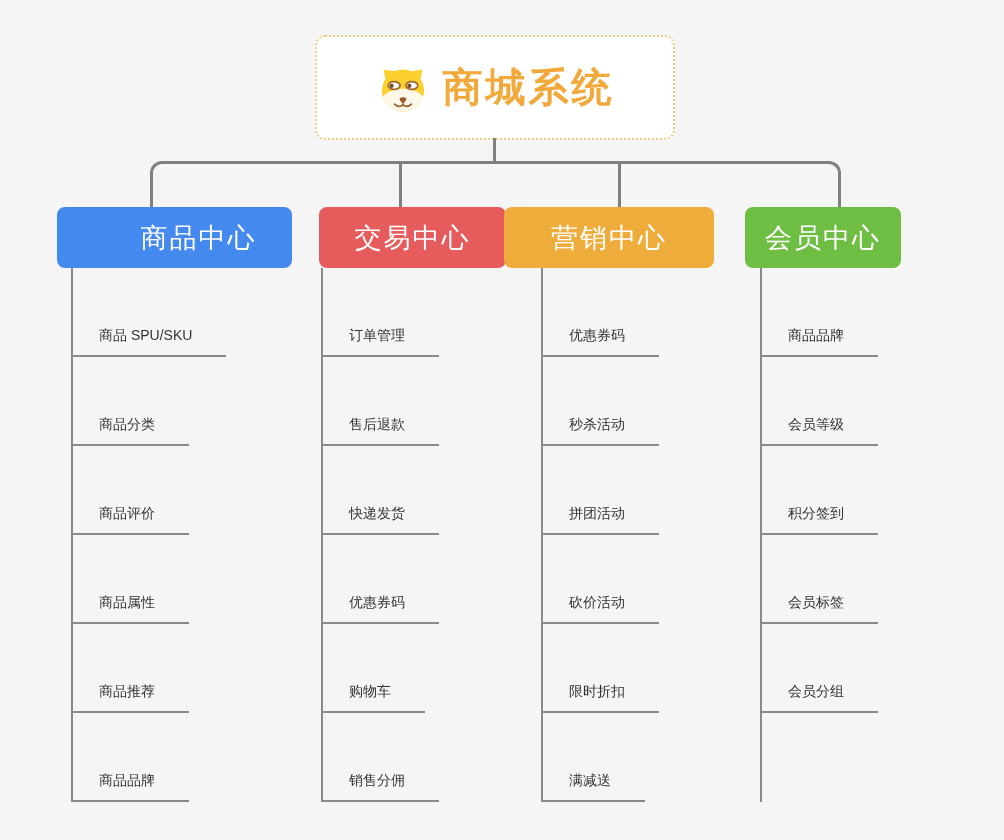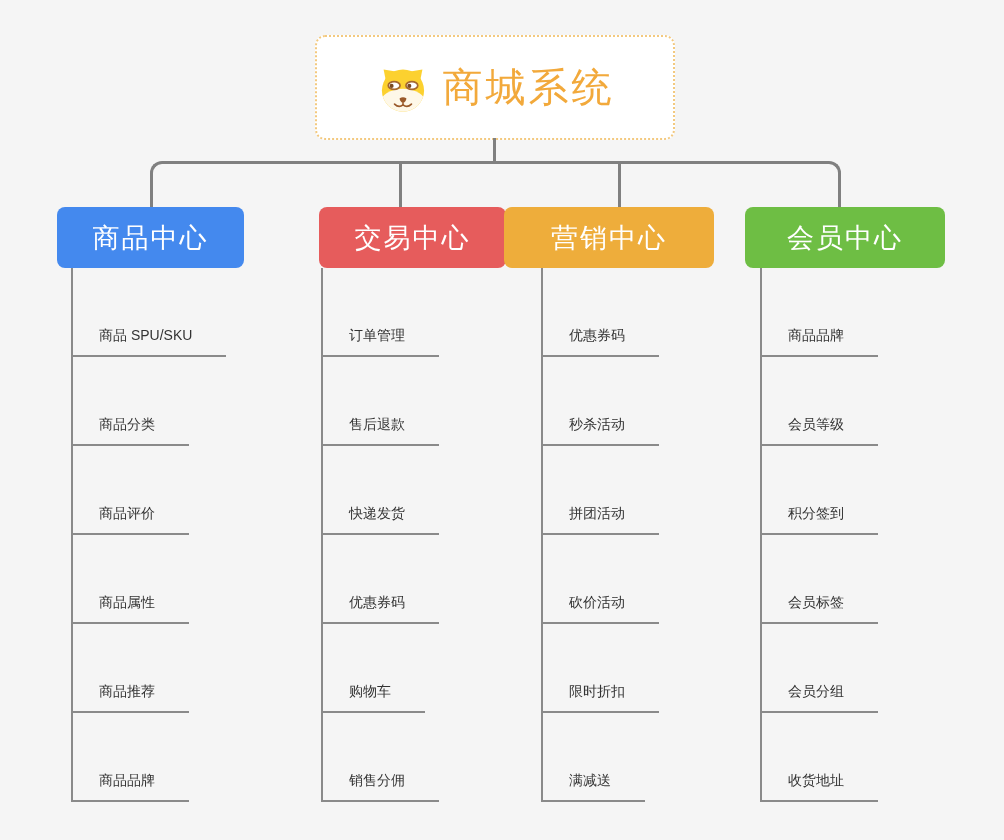--- a/index.html
+++ b/index.html
@@ -6,40 +6,40 @@
   .canvas{
     position:relative;width:1004px;height:840px;background:#f5f5f5;
     font-family:"Liberation Sans","DejaVu Sans",sans-serif;overflow:hidden;
   }
   
   .root-node{
     position:absolute;left:315px;top:35px;width:360px;height:105px;
     box-sizing:border-box;background:#ffffff;border:2px dotted #f3c97f;
     border-radius:10px;display:flex;align-items:center;justify-content:center;gap:13px;
   }
-  .root-title{font-size:40px;letter-spacing:3px;font-weight:400;}
+  .root-title{font-size:40px;letter-spacing:3px;font-weight:700;}
   .dog-icon{width:54px;height:54px;display:block;}
   
   .line{position:absolute;background:#808080;}
   .corner{position:absolute;width:20px;height:46px;background:transparent;border:0 solid #808080;}
   #root-drop{left:493px;top:138px;width:3px;height:25px;}
   #bus{left:166px;top:161px;width:656px;height:3px;}
   #corner-left{left:150px;top:161px;border-top-width:3px;border-left-width:3px;border-top-left-radius:12px;}
   #corner-right{left:818px;top:161px;border-top-width:3px;border-right-width:3px;border-top-right-radius:12px;}
   #drop-1{left:399px;top:161px;width:3px;height:46px;}
   #drop-2{left:618px;top:161px;width:3px;height:46px;}
   
   .branch-box{
     position:absolute;top:207px;height:61px;border-radius:8px;color:#ffffff;
     font-size:27px;letter-spacing:2px;display:flex;align-items:center;justify-content:center;
   }
   #branch-0{left:57px;width:187px;}
   #branch-1{left:307px;width:187px;}
   #branch-2{left:504px;width:210px;}
-  #branch-3{left:745px;width:200px;}
+  #branch-3{left:745px;width:156px;}
   
   .spine{position:absolute;top:268px;width:2px;height:534px;background:#8a8a8a;}
   #spine-0{left:71px;} #spine-1{left:321px;} #spine-2{left:541px;} #spine-3{left:760px;}
   
   .child-node{
     position:absolute;font-size:14px;color:#333333;line-height:28px;
     padding:0 34px 6px 28px;border-bottom:2px solid #8a8a8a;white-space:nowrap;
   }
   .cx0{left:71px;} .cx1{left:321px;} .cx2{left:541px;} .cx3{left:760px;}
   .cy0{top:321px;} .cy1{top:410px;} .cy2{top:499px;}
@@ -70,21 +70,21 @@
     <span class="root-title" style="color: rgb(242, 169, 59);">商城系统</span>
   </div>
 
   <div class="line" id="root-drop"></div>
   <div class="line" id="bus"></div>
   <div class="corner" id="corner-left"></div>
   <div class="corner" id="corner-right"></div>
   <div class="line" id="drop-1"></div>
   <div class="line" id="drop-2"></div>
 
-  <div class="branch-box" id="branch-0" style="background-color: rgb(68, 137, 238);">商品中心</div>
+  <div class="branch-box" id="branch-0" style="background-color: rgb(68, 137, 238); padding-left: 48px;">商品中心</div>
   <div class="branch-box" id="branch-1" style="background-color: rgb(230, 92, 92); margin-left: 12px;">交易中心</div>
   <div class="branch-box" id="branch-2" style="background-color: rgb(238, 173, 59);">营销中心</div>
   <div class="branch-box" id="branch-3" style="background-color: rgb(110, 190, 68);">会员中心</div>
 
   <div class="spine" id="spine-0"></div>
   <div class="spine" id="spine-1"></div>
   <div class="spine" id="spine-2"></div>
   <div class="spine" id="spine-3"></div>
 
   <div class="child-node cx0 cy0">商品 SPU/SKU</div>
@@ -106,15 +106,14 @@
   <div class="child-node cx2 cy2">拼团活动</div>
   <div class="child-node cx2 cy3">砍价活动</div>
   <div class="child-node cx2 cy4">限时折扣</div>
   <div class="child-node cx2 cy5">满减送</div>
 
   <div class="child-node cx3 cy0">商品品牌</div>
   <div class="child-node cx3 cy1">会员等级</div>
   <div class="child-node cx3 cy2">积分签到</div>
   <div class="child-node cx3 cy3">会员标签</div>
   <div class="child-node cx3 cy4">会员分组</div>
-  <div class="child-node cx3 cy5">收货地址</div>
 
 </div>
 
 </body></html>

